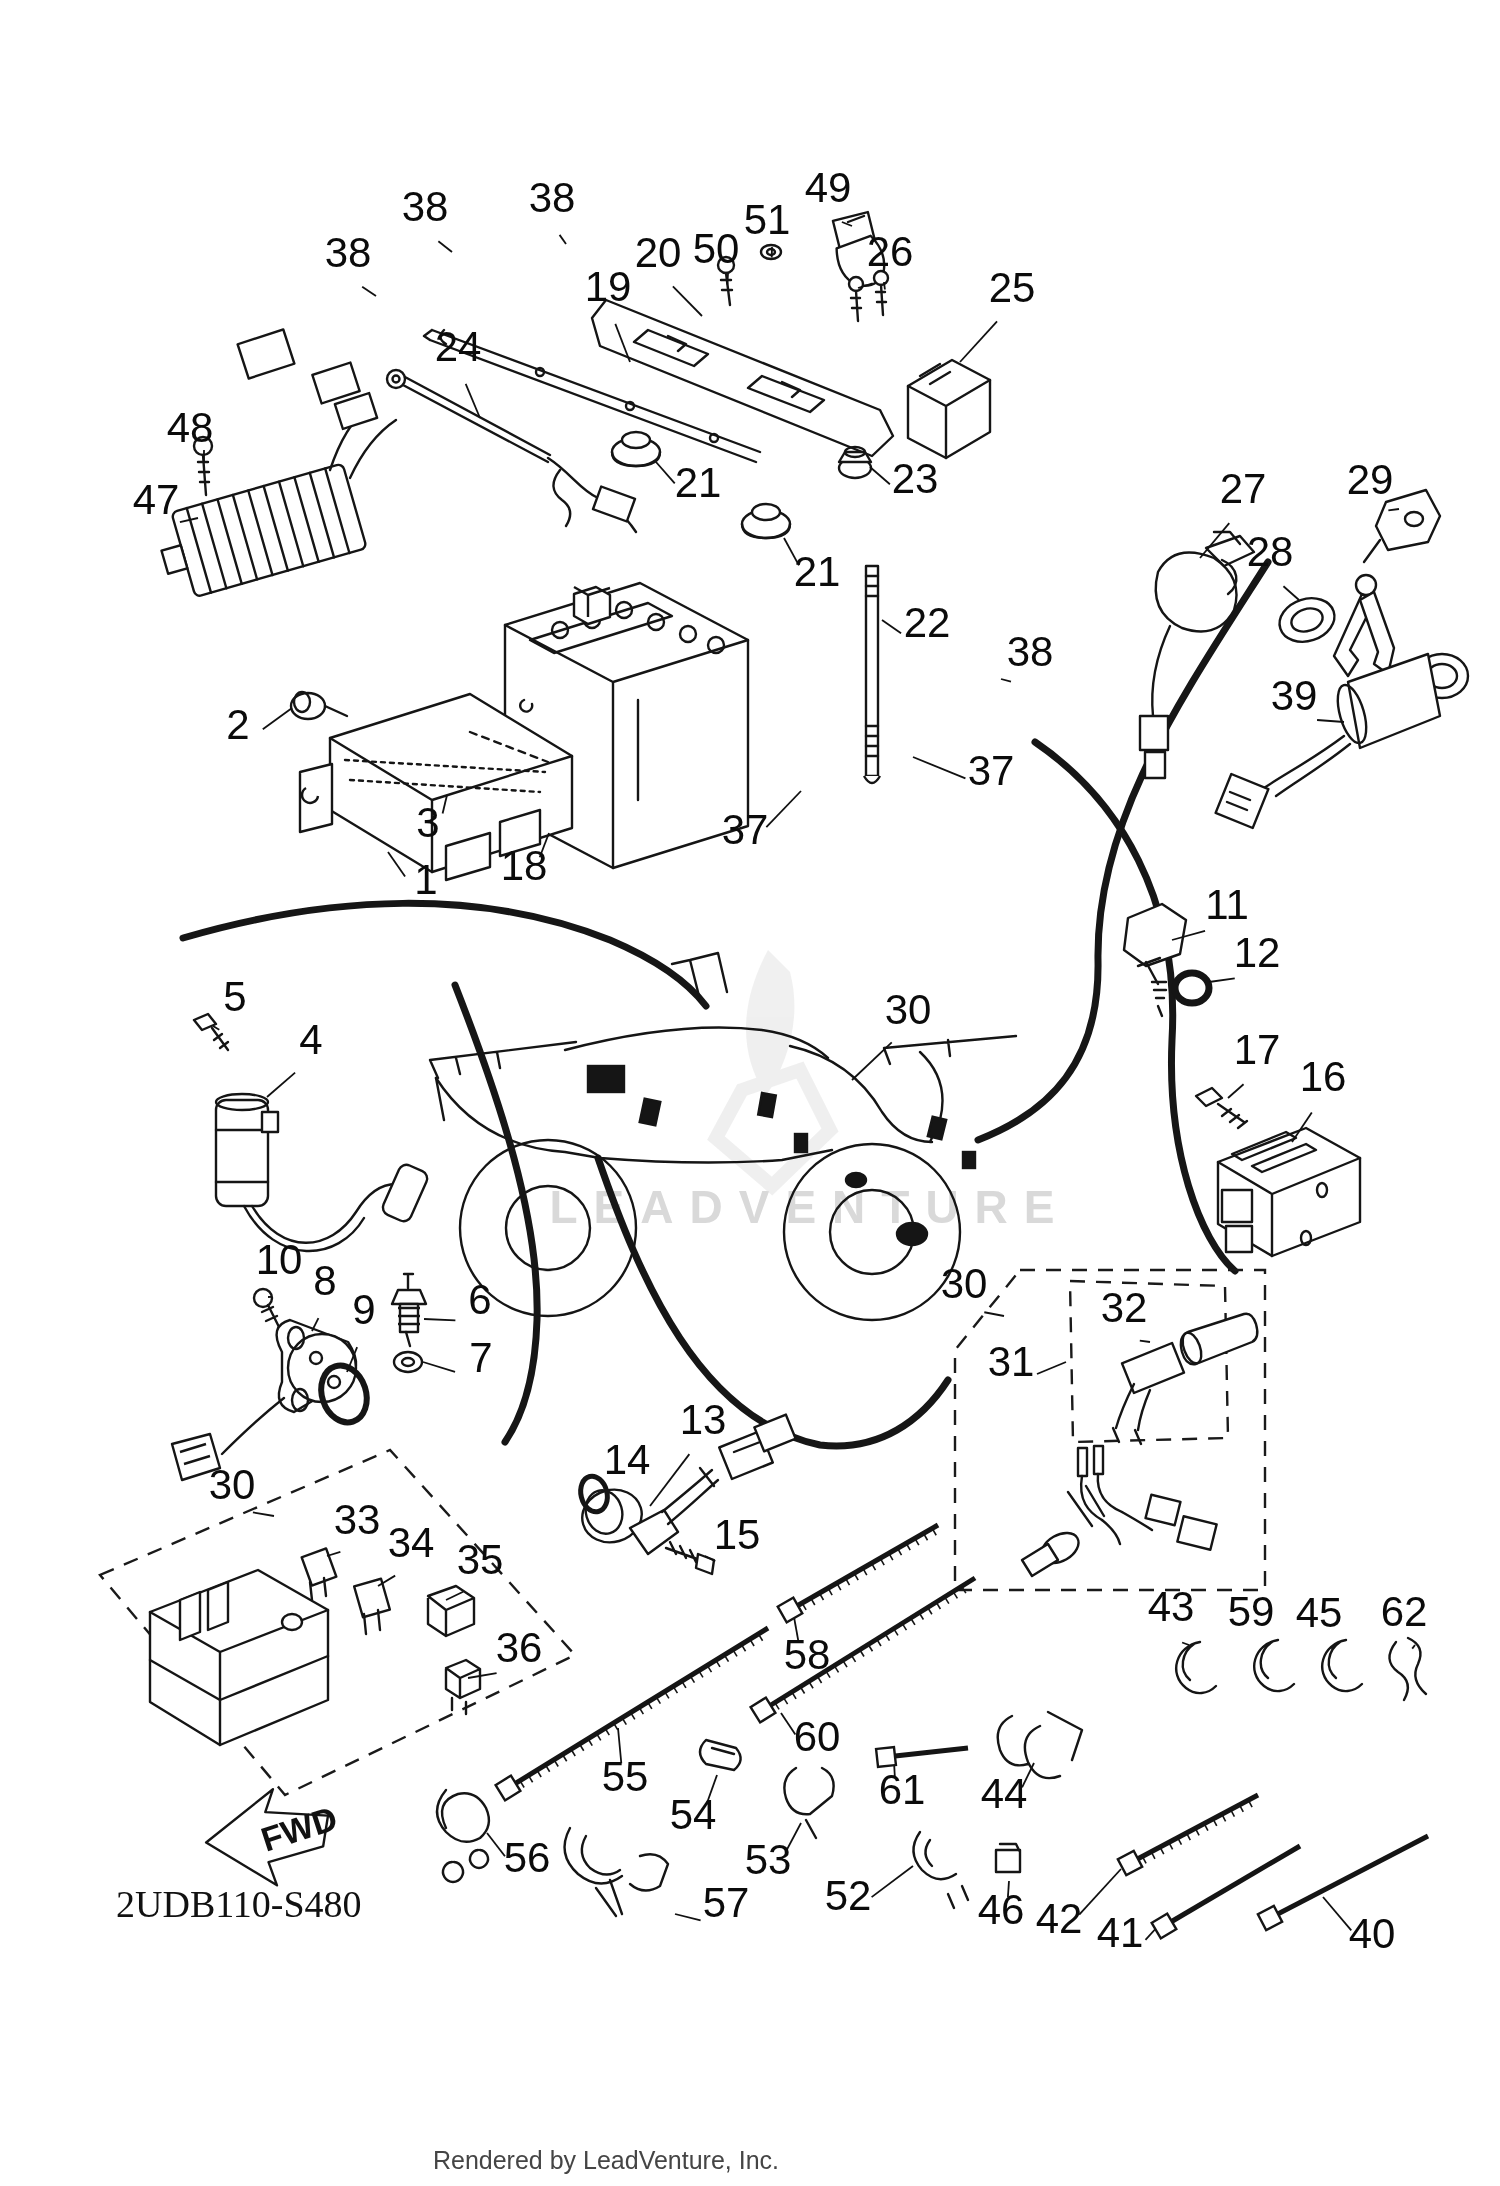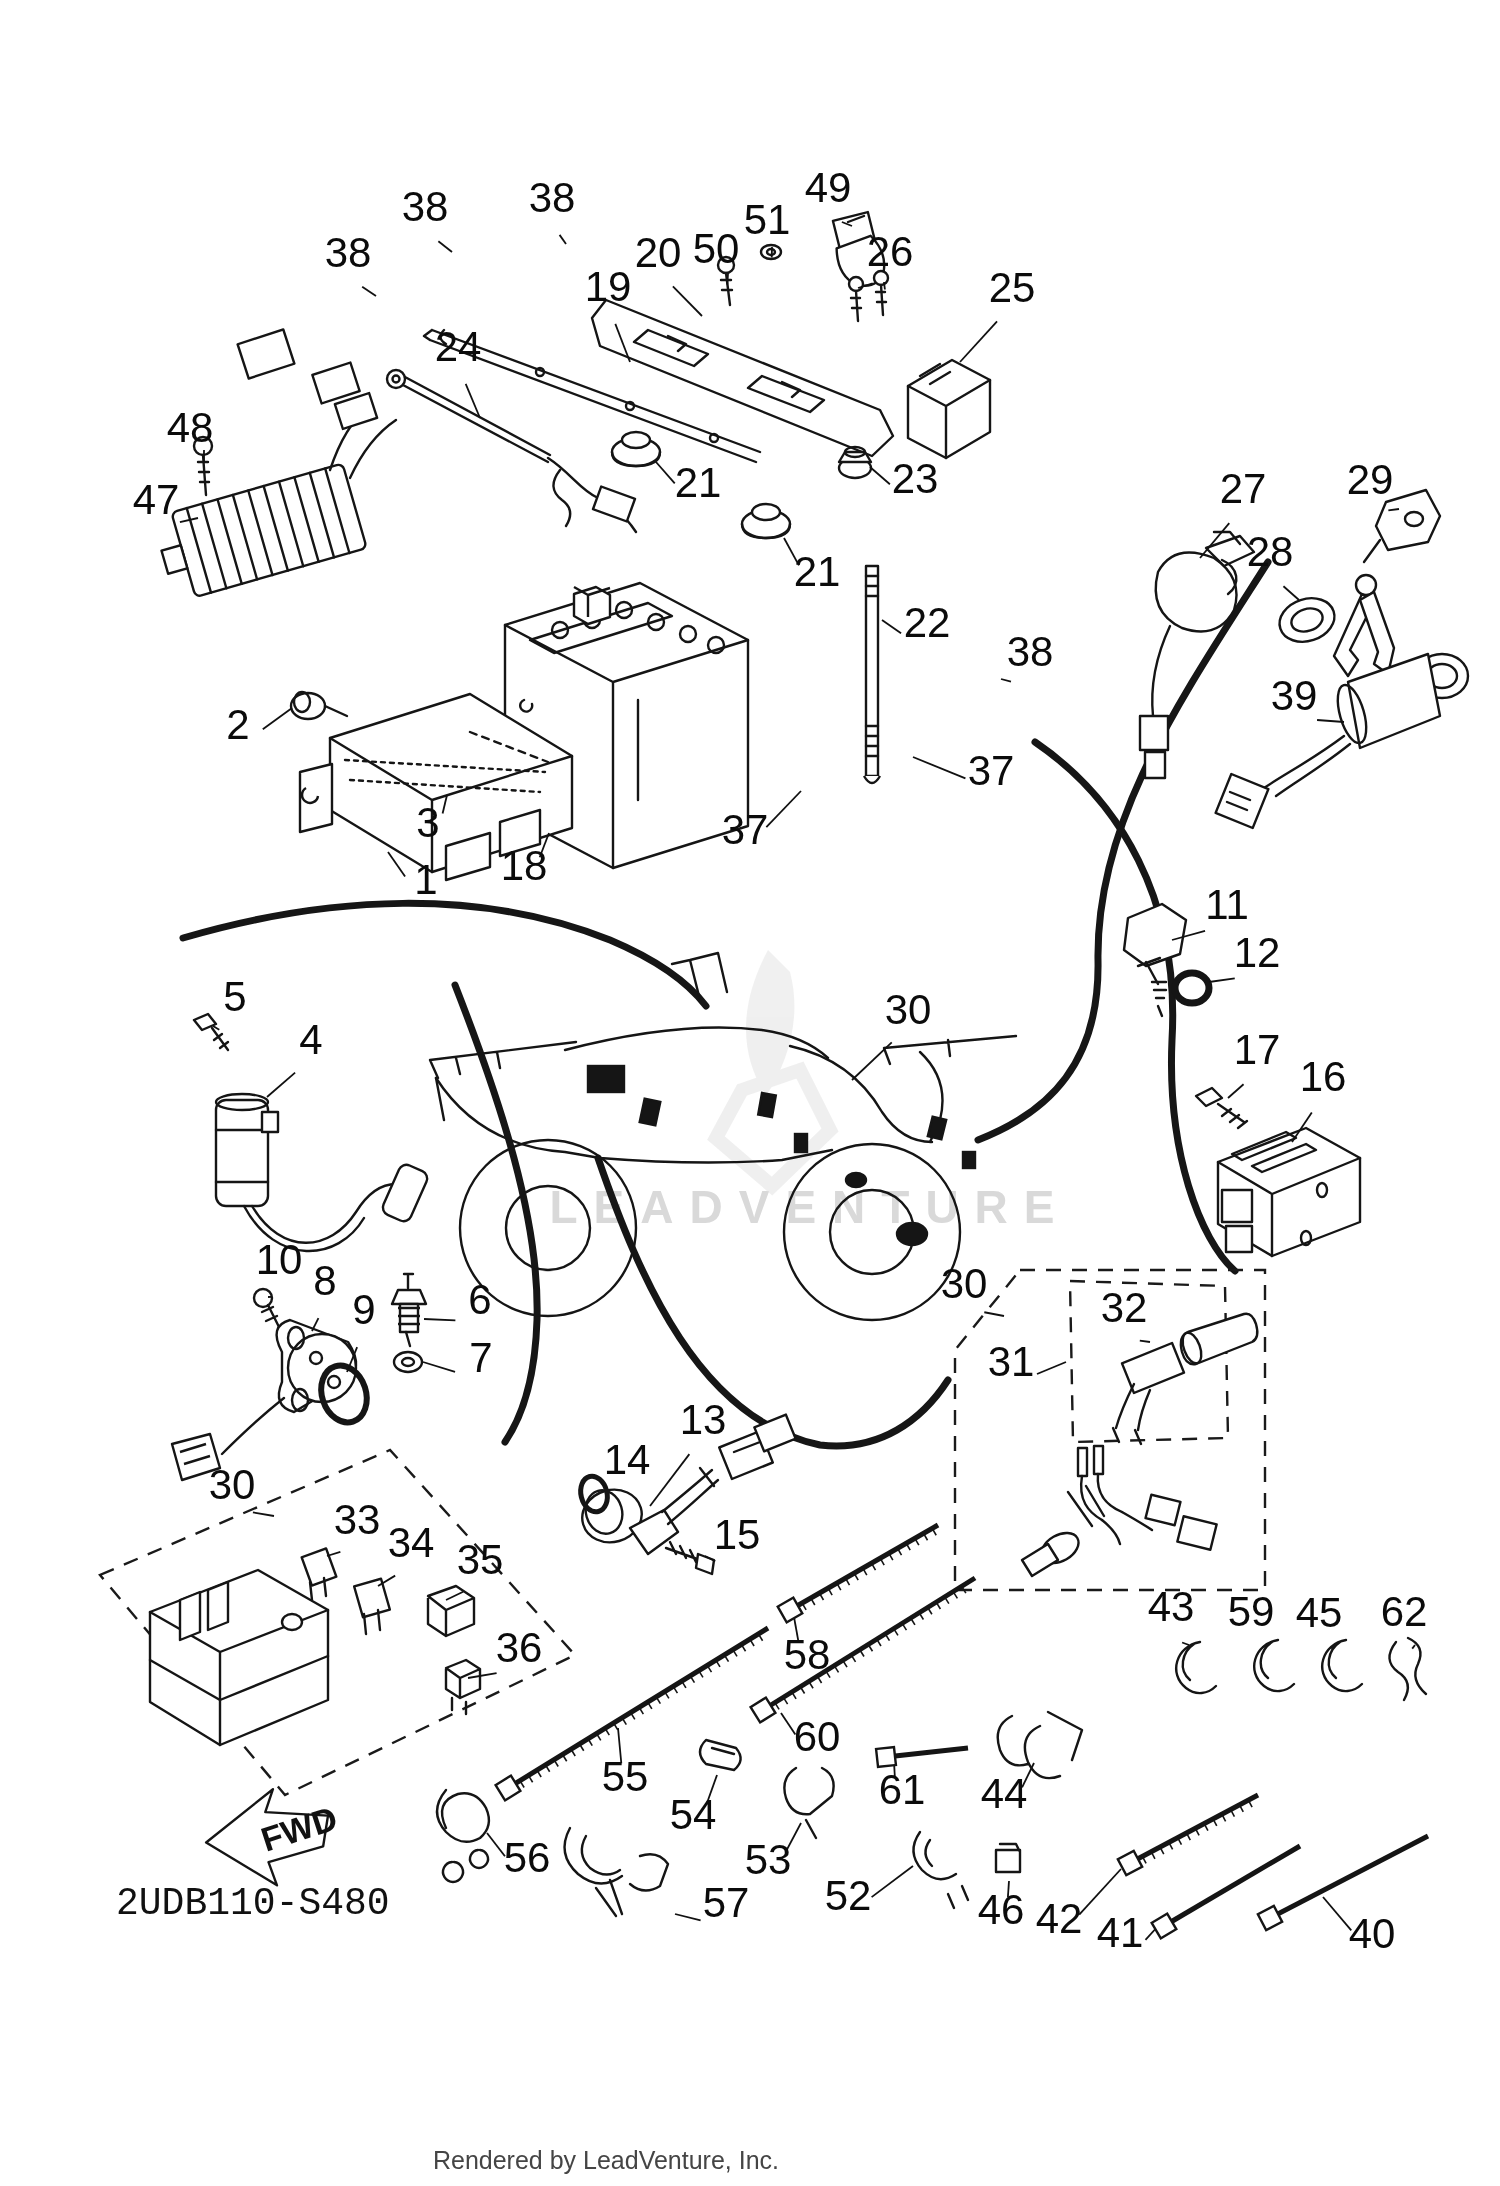--- a/index.html
+++ b/index.html
@@ -3,21 +3,21 @@
 <meta charset="utf-8">
 <style>
   html,body{margin:0;padding:0;background:#ffffff;}
   #page{position:relative;width:1500px;height:2186px;background:#fff;overflow:hidden;
         font-family:"Liberation Sans", sans-serif;}
   #art{position:absolute;left:0;top:0;}
   .wm-text{position:absolute;left:430px;top:1180px;width:760px;text-align:center;
     font-size:46px;font-weight:bold;letter-spacing:16px;color:#d9d9d9;
     font-family:"Liberation Sans",sans-serif;user-select:none;}
   .code-label{position:absolute;left:116px;top:1882px;font-size:38px;color:#111;
-    font-family:Liberation Mono, monospace;}
+    font-family:Liberation Serif, serif;}
   .copyright{position:absolute;left:0;top:2108px;width:1500px;text-align:center;
     font-size:48px;color:#0d0d0d;white-space:nowrap;}
   .rendered-by{position:absolute;left:0;top:2146px;width:1212px;text-align:center;
     font-size:25px;color:#454545;}
   text.callout{font-family:"Liberation Sans",sans-serif;font-size:42px;fill:#0b0b0b;}
   .ln{stroke:#111;stroke-width:1.8;}
   .p{stroke:#151515;stroke-width:2.4;fill:none;stroke-linecap:round;stroke-linejoin:round;}
   .pf{stroke:#151515;stroke-width:2.4;fill:#fff;stroke-linejoin:round;}
   .pk{stroke:#151515;stroke-width:2.4;fill:#151515;}
   .swoosh{stroke:#161616;stroke-width:7;fill:none;stroke-linecap:round;}

